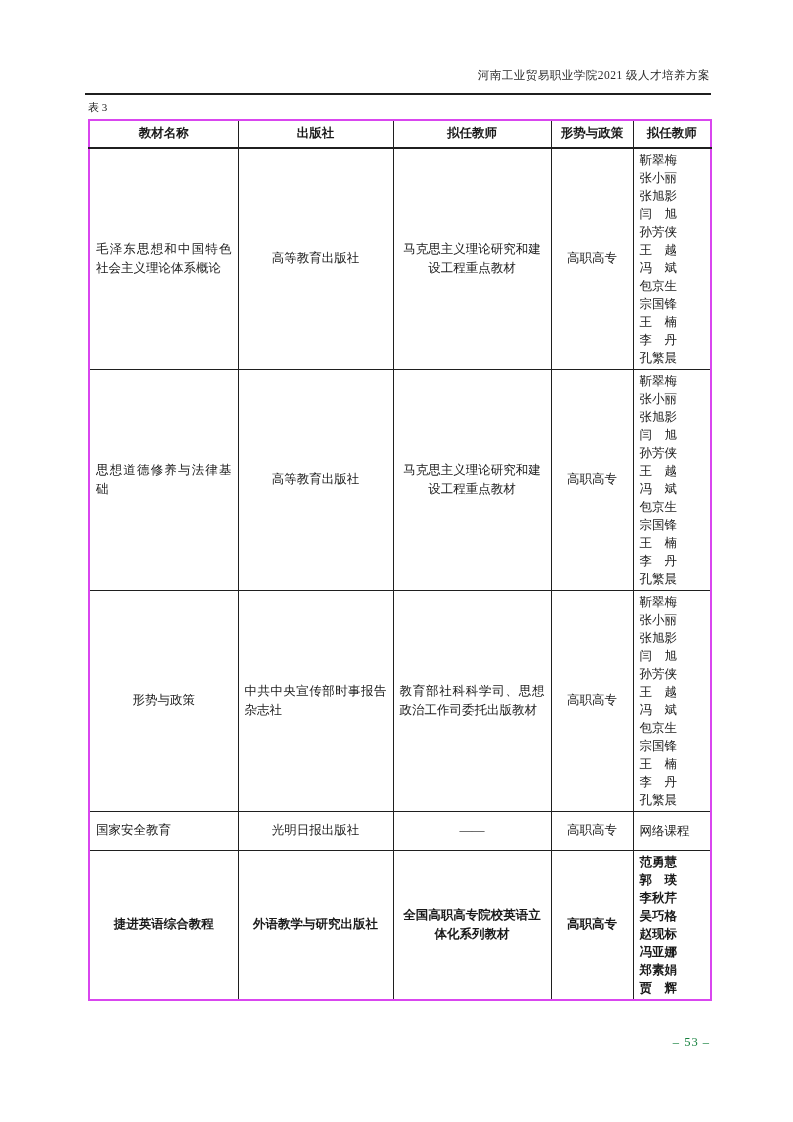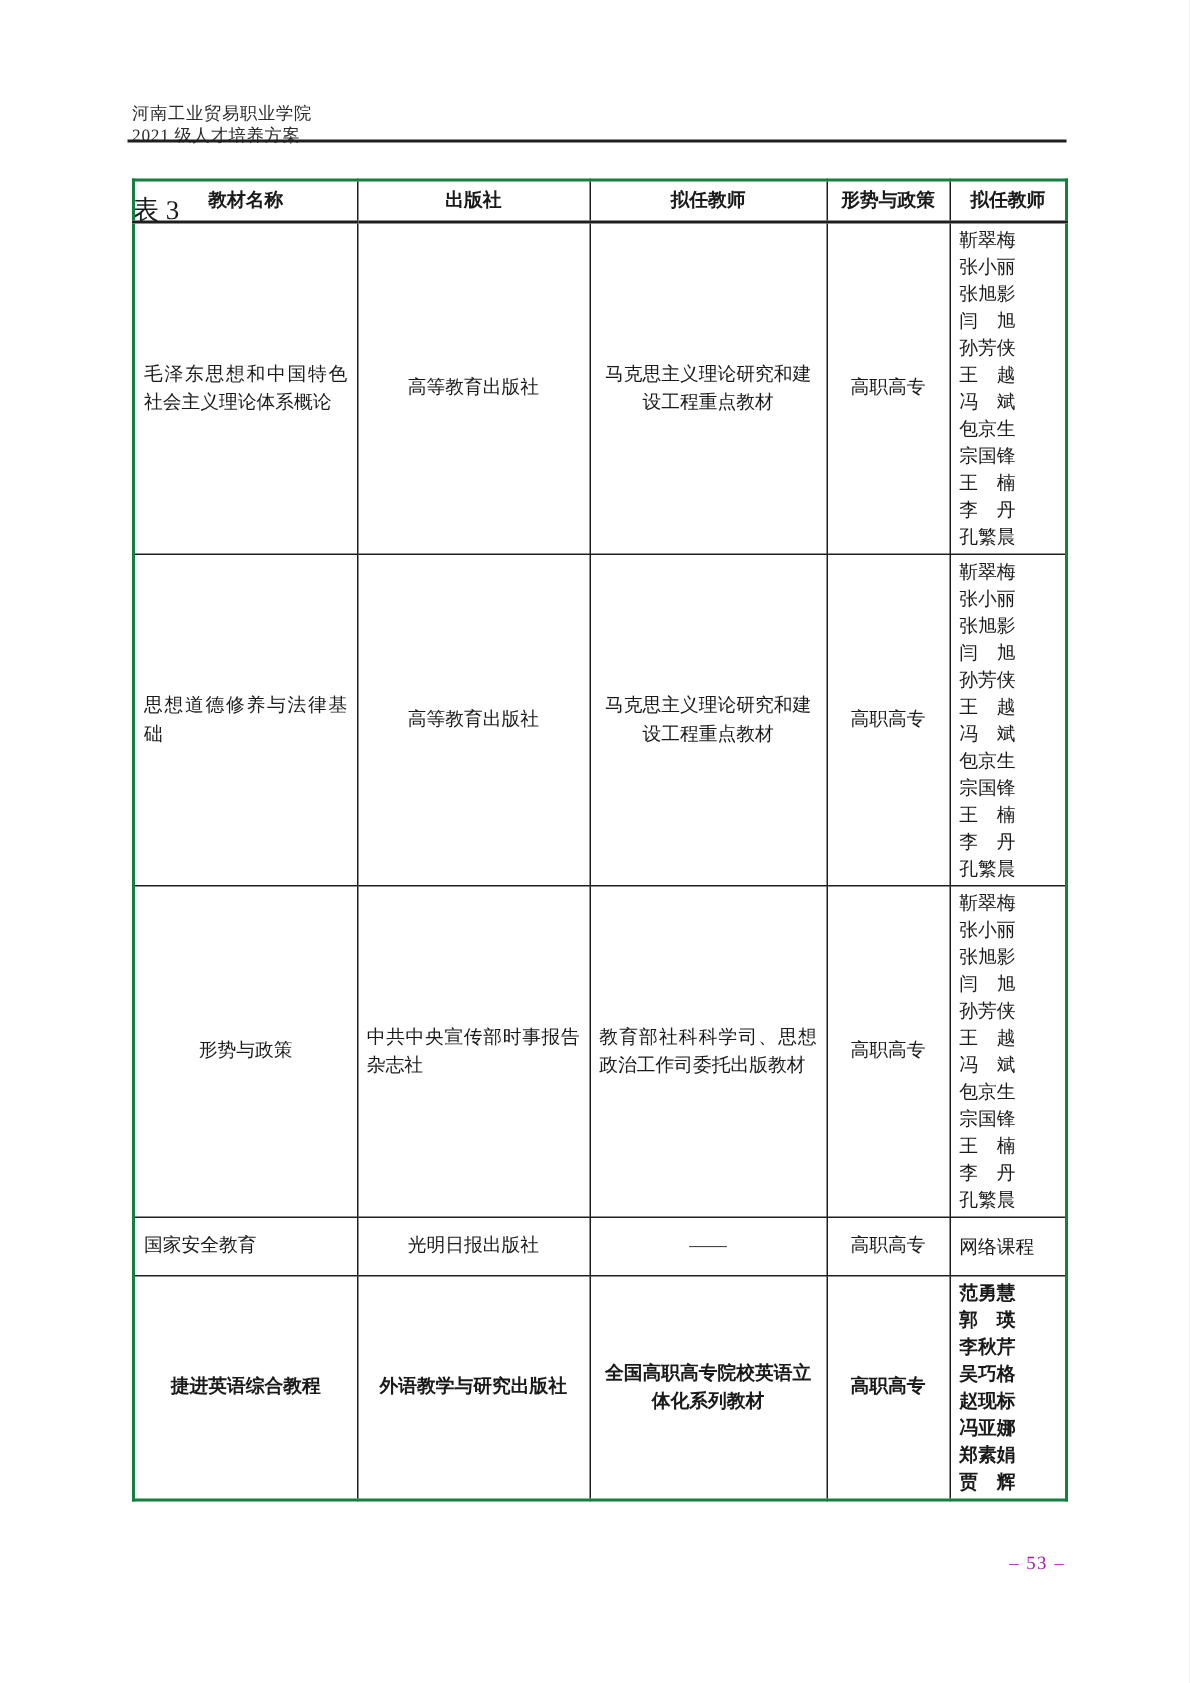--- a/index.html
+++ b/index.html
@@ -9,45 +9,44 @@
     background:#ffffff;
     font-family:"Liberation Serif","DejaVu Serif",serif;
     color:#1a1a1a;
     overflow:hidden;
     margin:0 auto;
   }
   
   .running-head{
     position:absolute;left:88px;top:68px;width:622px;
     display:flex;justify-content:flex-end;
-    font-size:11.5px;color:#2a2a2a;letter-spacing:.5px;flex-direction:column;
+    font-size:11.5px;color:#2a2a2a;letter-spacing:.5px;
   }
   .head-rule{
     position:absolute;left:85px;top:93px;width:626px;height:0;
     border-top:2px solid #1f1f1f;
   }
   
   .caption{
     position:absolute;left:85px;top:98px;width:626px;height:20px;
     text-align:center;
   }
   .table-label{
     position:absolute;left:3px;top:2px;
-    font-size:18px;
-    margin-top:28px;
+    font-size:11px;
   }
   .table-title{
     display:inline-block;
     font-size:15px;font-weight:bold;line-height:20px;letter-spacing:.5px;
   }
   
   table.mat{
     position:absolute;left:88px;top:119px;width:622px;
     border-collapse:collapse;table-layout:fixed;
-    border:2px solid #15803d;
+    border:2px solid #d946ef;
     font-size:12.5px;
   }
   .mat th,.mat td{
     border:1px solid #1f1f1f;
     padding:2px 6px;
     vertical-align:middle;
     text-align:center;
     line-height:1.55;
     overflow:hidden;
   }
@@ -78,21 +77,21 @@
   .teacher-line{
     line-height:18px;
     text-align:left;
     white-space:nowrap;
   }
   .mat tbody tr:nth-child(6) .teacher-line{line-height:17px;font-style:italic;}
   
   .page-number{
     position:absolute;top:1035px;left:88px;width:622px;
     text-align:right;
-    font-size:12.5px;letter-spacing:1px;color:#a21caf;
+    font-size:12.5px;letter-spacing:1px;color:#15803d;
   }
 </style>
 </head>
 <body>
 
 <div class="page">
 
   <div class="running-head">
     <span>河南工业贸易职业学院</span>
     <span>2021 级人才培养方案</span>

